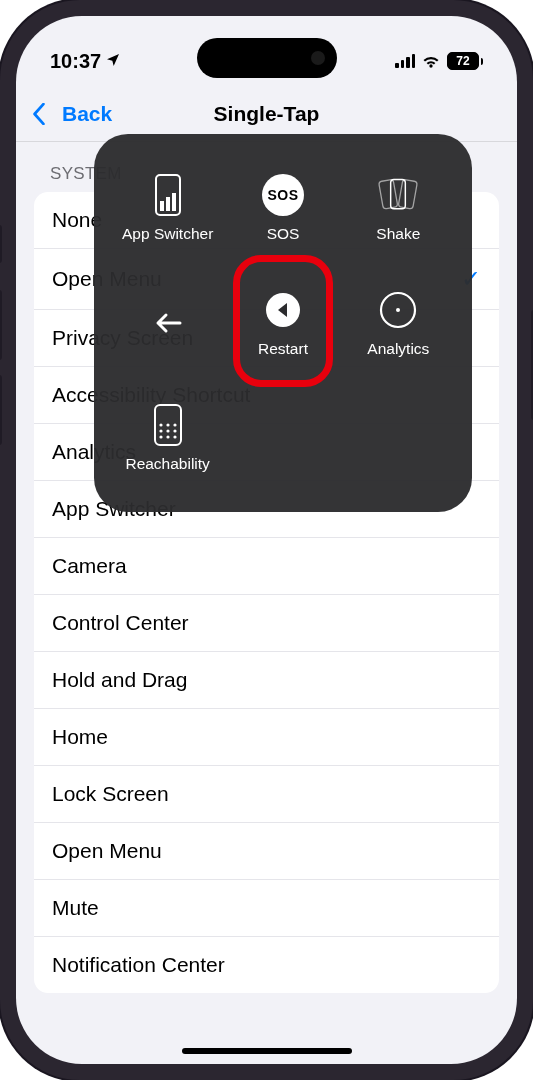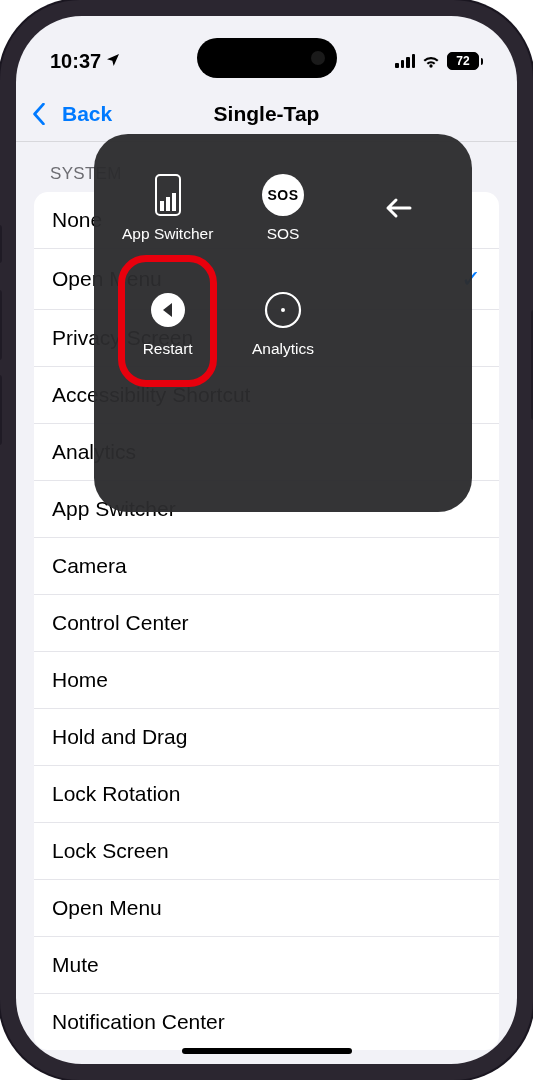--- a/index.html
+++ b/index.html
@@ -180,27 +180,24 @@
           <div class="list-item">
             <span>App Switcher</span>
           </div>
           <div class="list-item">
             <span>Camera</span>
           </div>
           <div class="list-item">
             <span>Control Center</span>
           </div>
           <div class="list-item">
+            <span>Hold and Drag</span>
+          </div>
+          <div class="list-item">
             <span>Home</span>
-          </div>
-          <div class="list-item">
-            <span>Hold and Drag</span>
-          </div>
-          <div class="list-item">
-            <span>Lock Rotation</span>
           </div>
           <div class="list-item">
             <span>Lock Screen</span>
           </div>
           <div class="list-item">
             <span>Open Menu</span>
           </div>
           <div class="list-item">
             <span>Mute</span>
           </div>
@@ -225,20 +222,30 @@
       </div>
       <div class="ov-item">
         <div class="ov-icon">
           <div class="sos-circle">SOS</div>
         </div>
         <span class="ov-label">SOS</span>
       </div>
 
       <div class="ov-item">
         <div class="ov-icon">
+          <svg width="54" height="44" viewBox="0 0 54 44">
+            <rect x="6" y="4" width="18" height="34" rx="4" fill="none" stroke="#fff" stroke-width="1.6" transform="rotate(-10 15 21)" opacity="0.55"></rect>
+            <rect x="18" y="3" width="18" height="36" rx="4" fill="none" stroke="#fff" stroke-width="1.8"></rect>
+            <rect x="30" y="4" width="18" height="34" rx="4" fill="none" stroke="#fff" stroke-width="1.6" transform="rotate(10 39 21)" opacity="0.55"></rect>
+          </svg>
+        </div>
+        <span class="ov-label">Shake</span>
+      </div>
+      <div class="ov-item">
+        <div class="ov-icon">
           <svg width="36" height="30" viewBox="0 0 36 30">
             <path d="M30 15 H8 M8 15 L16 7 M8 15 L16 23" stroke="#fff" stroke-width="3" fill="none" stroke-linecap="round" stroke-linejoin="round"></path>
           </svg>
         </div>
       </div>
       <div class="ov-item">
         <div class="highlight-ring"></div>
         <div class="ov-icon">
           <svg width="38" height="38" viewBox="0 0 38 38">
             <circle cx="19" cy="19" r="17" fill="#fff"></circle>
@@ -250,17 +257,36 @@
 
       <div class="ov-item">
         <div class="ov-icon">
           <svg width="40" height="40" viewBox="0 0 40 40">
             <circle cx="20" cy="20" r="17" fill="none" stroke="#fff" stroke-width="2.2"></circle>
             <circle cx="20" cy="20" r="2" fill="#fff"></circle>
           </svg>
         </div>
         <span class="ov-label">Analytics</span>
       </div>
+      <div class="ov-item">
+        <div class="ov-icon">
+          <svg width="32" height="44" viewBox="0 0 32 44">
+            <rect x="3" y="2" width="26" height="40" rx="5" fill="none" stroke="#fff" stroke-width="2"></rect>
+            <g fill="#fff">
+              <circle cx="9" cy="22" r="1.6"></circle>
+                <circle cx="16" cy="22" r="1.6"></circle>
+                <circle cx="23" cy="22" r="1.6"></circle>
+              <circle cx="9" cy="28" r="1.6"></circle>
+                <circle cx="16" cy="28" r="1.6"></circle>
+                <circle cx="23" cy="28" r="1.6"></circle>
+              <circle cx="9" cy="34" r="1.6"></circle>
+                <circle cx="16" cy="34" r="1.6"></circle>
+                <circle cx="23" cy="34" r="1.6"></circle>
+            </g>
+          </svg>
+        </div>
+        <span class="ov-label">Reachability</span>
+      </div>
     </div>
 
     <div class="home-indicator"></div>
   </div>
 </div>
 
 </body></html>

